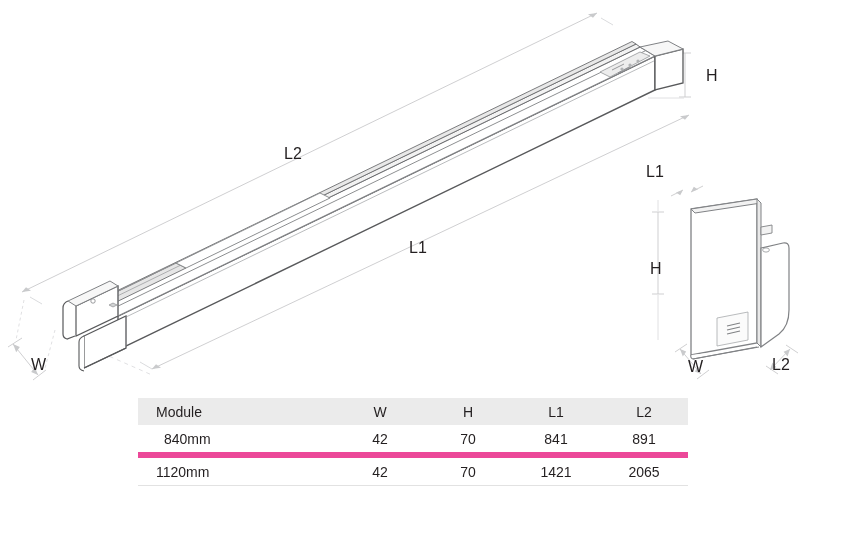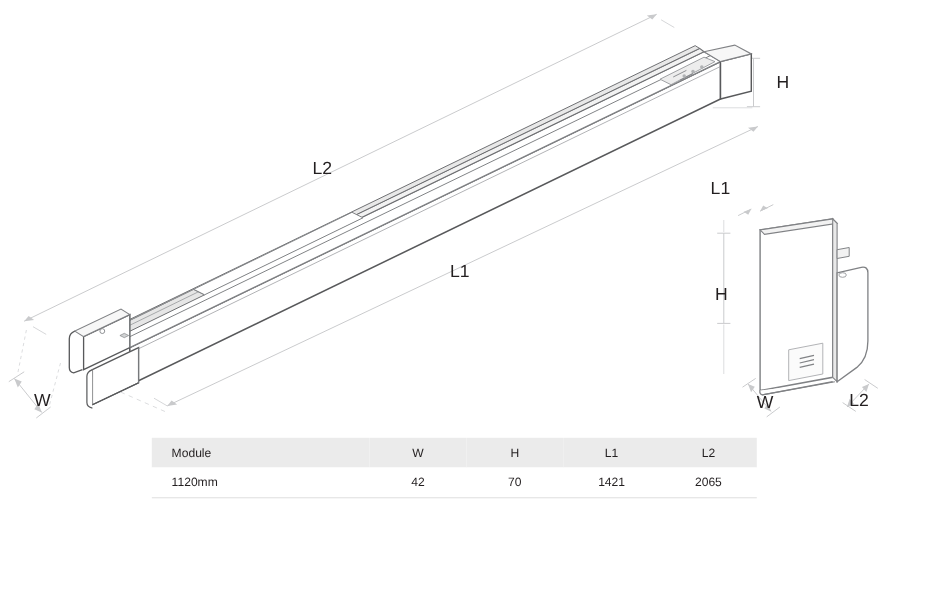--- a/index.html
+++ b/index.html
@@ -36,42 +36,42 @@
   
   #spec-table-wrap {
     position: absolute;
     left: 138px;
     top: 398px;
     width: 550px;
   }
   table.spec {
     border-collapse: collapse;
     width: 550px;
-    font-size: 11px;
+    font-size: 14px;
     color: #231f20;
     table-layout: fixed;
   }
   table.spec th,
   table.spec td {
     padding: 0;
     height: 27px;
     font-weight: normal;
     text-align: center;
     vertical-align: middle;
   }
   table.spec thead th {
     background: #ebebeb;
     border: none;
   }
   table.spec thead th.col-module {
     text-align: left;
     padding-left: 18px;
   }
   table.spec tbody td {
-    border-top: 2px solid #ec4899;
+    border-top: 6px solid #ec4899;
     background: #ffffff;
   }
   table.spec tbody tr:first-child td {
     border-top: none;
   }
   table.spec tbody td.col-module {
     text-align: left;
     padding-left: 18px;
   }
   table.spec tbody td.col-module.indent {
@@ -274,20 +274,27 @@
         <tr>
           <th class="col-module">Module</th>
           <th>W</th>
           <th>H</th>
           <th>L1</th>
           <th>L2</th>
         </tr>
       </thead>
       <tbody>
         <tr>
+          <td class="col-module indent">840mm</td>
+          <td>42</td>
+          <td>70</td>
+          <td>841</td>
+          <td>891</td>
+        </tr>
+        <tr>
           <td class="col-module">1120mm</td>
           <td>42</td>
           <td>70</td>
           <td>1421</td>
           <td>2065</td>
         </tr>
       </tbody>
     </table>
     <div id="table-bottom-rule"></div>
   </div>

